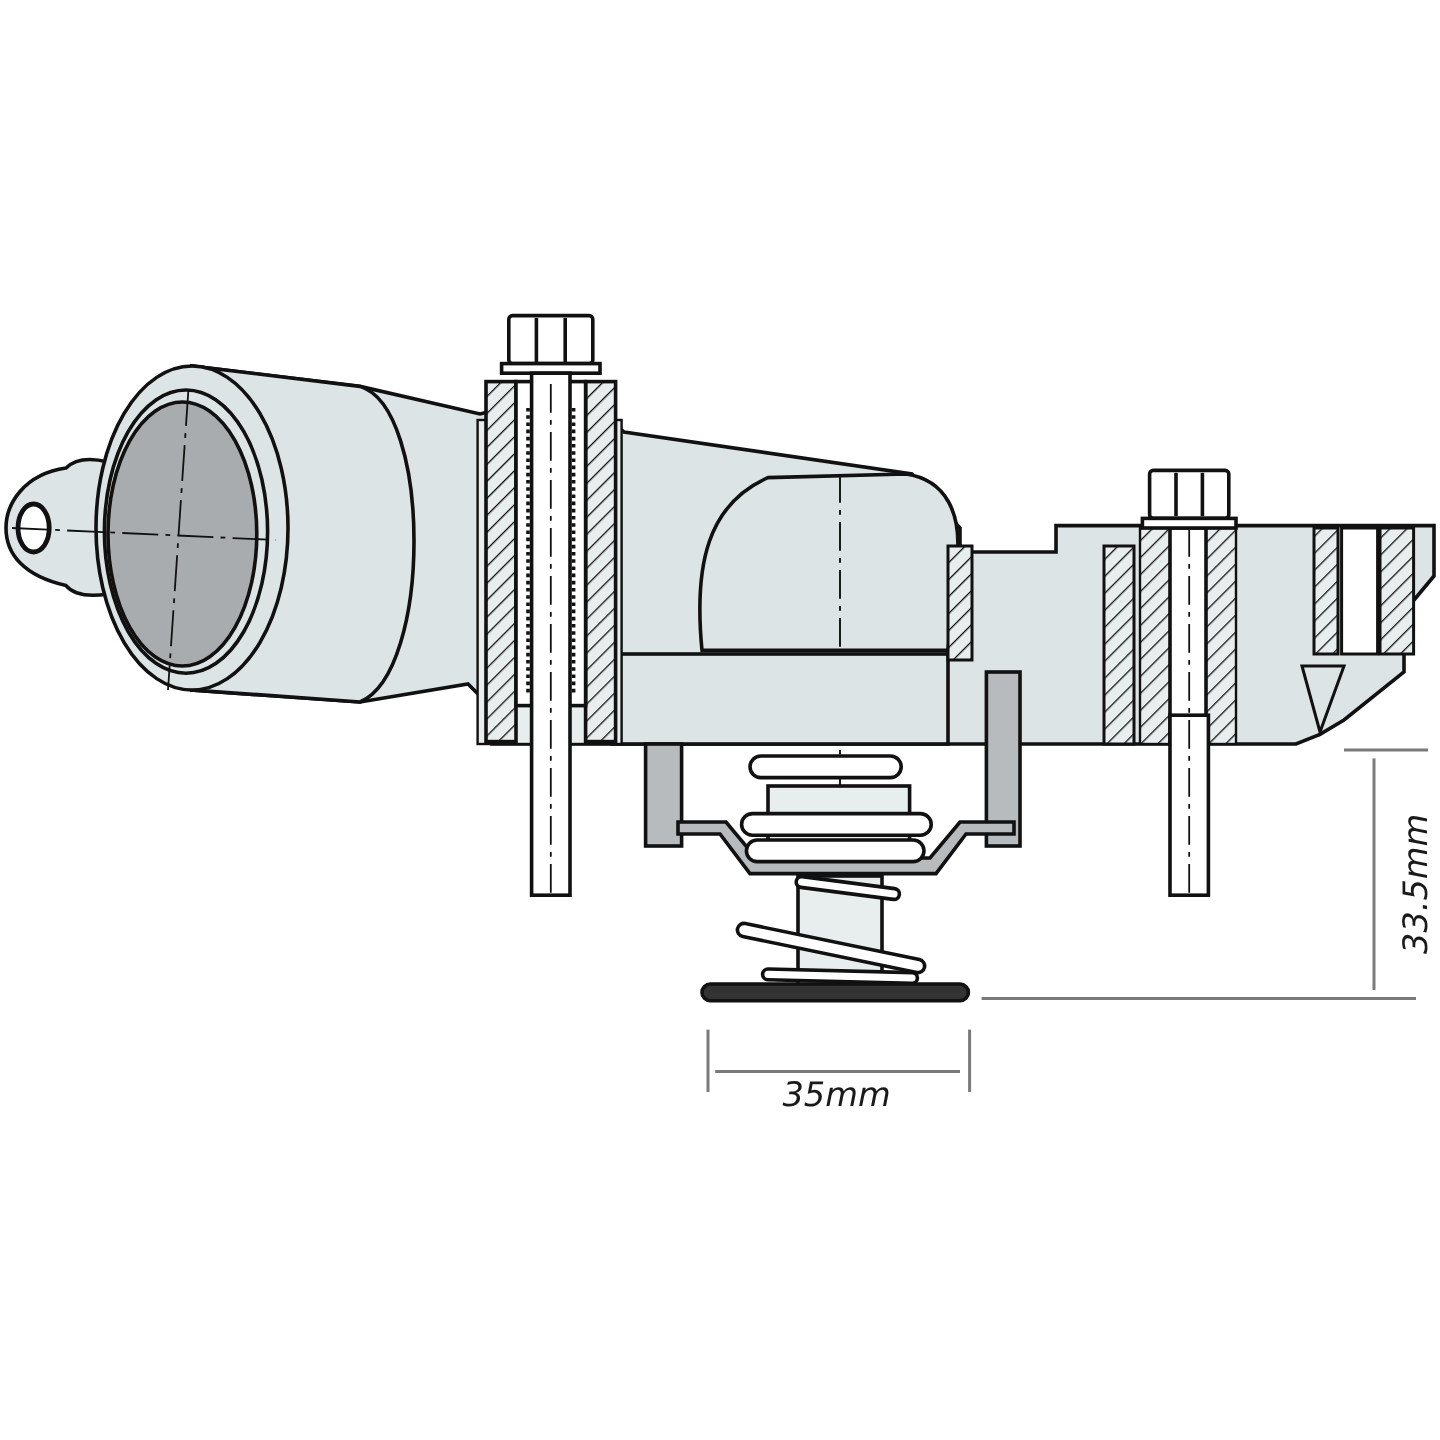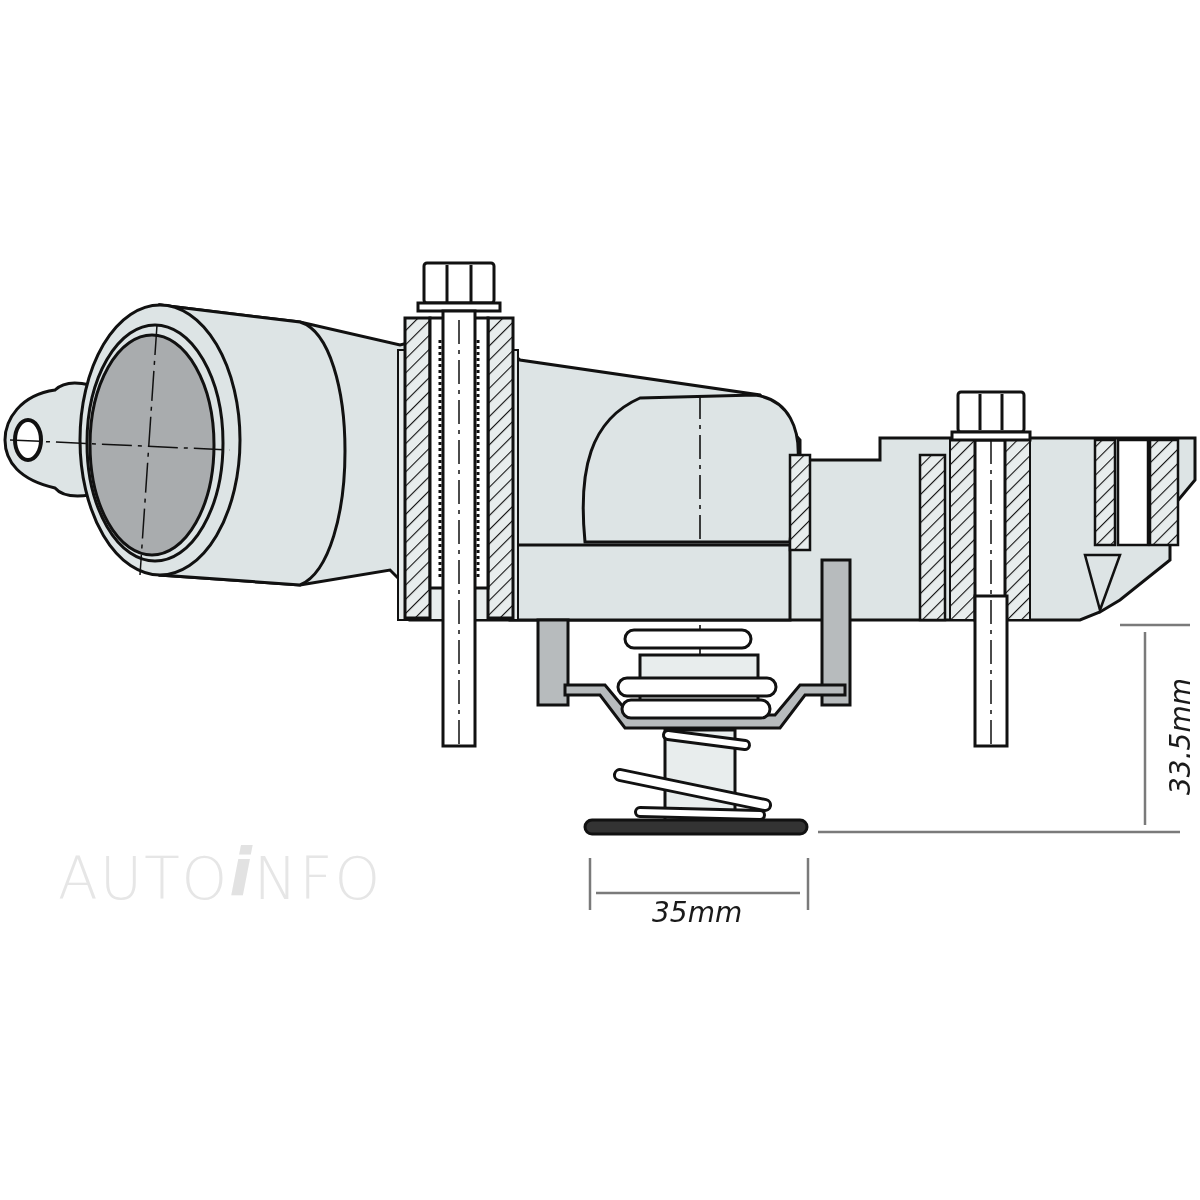--- a/index.html
+++ b/index.html
@@ -111,19 +111,16 @@
     <g stroke="#7a7a7a" stroke-width="2.5" fill="none">
       <line x1="590" y1="858" x2="590" y2="910"></line>
       <line x1="808" y1="858" x2="808" y2="910"></line>
       <line x1="596" y1="893" x2="800" y2="893"></line>
       <line x1="818" y1="832" x2="1180" y2="832"></line>
       <line x1="1120" y1="625" x2="1190" y2="625"></line>
       <line x1="1145" y1="632" x2="1145" y2="825"></line>
     </g>
   </svg>
 
-  <div class="watermark">
-    <span>AUTO</span><span class="w-i">i</span><span>NFO</span>
-  </div>
 
   <div class="dim-label dim-width">35mm</div>
   <div class="dim-label dim-height">33.5mm</div>
 </div>
 
 </body></html>

